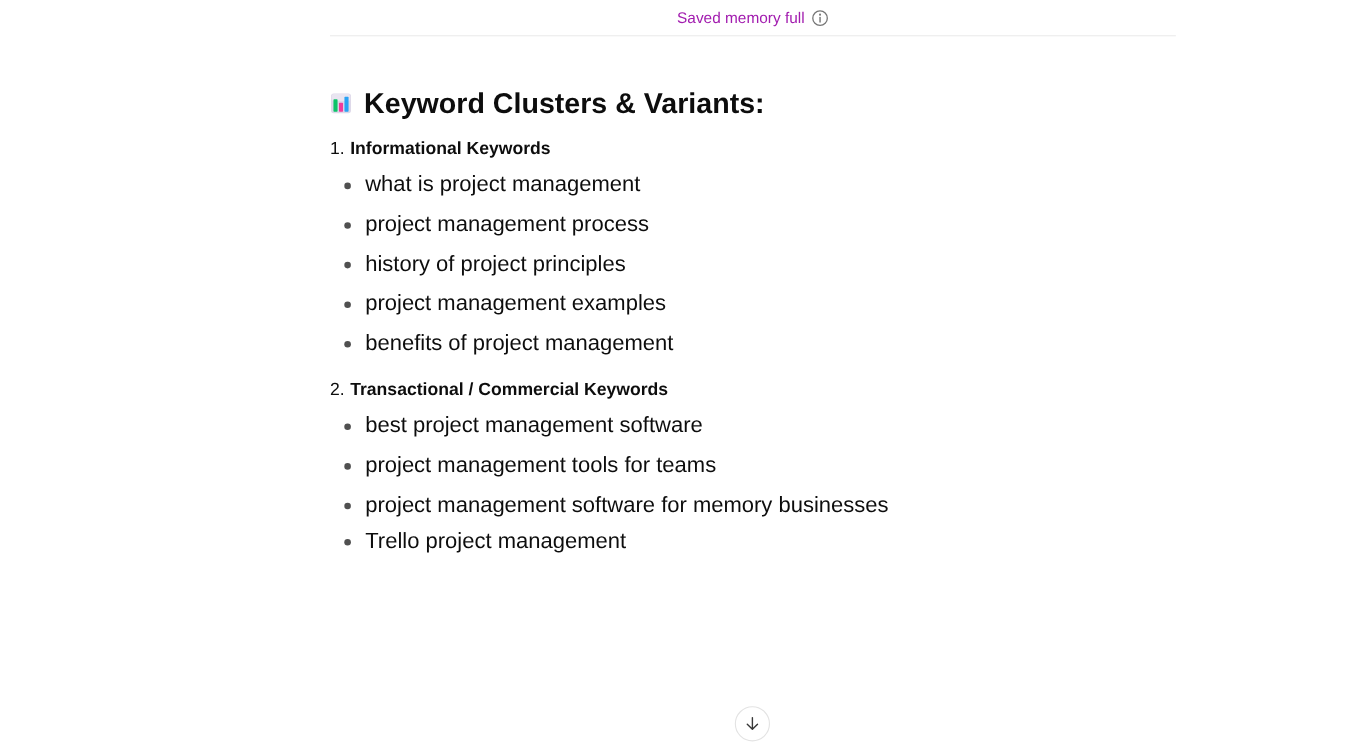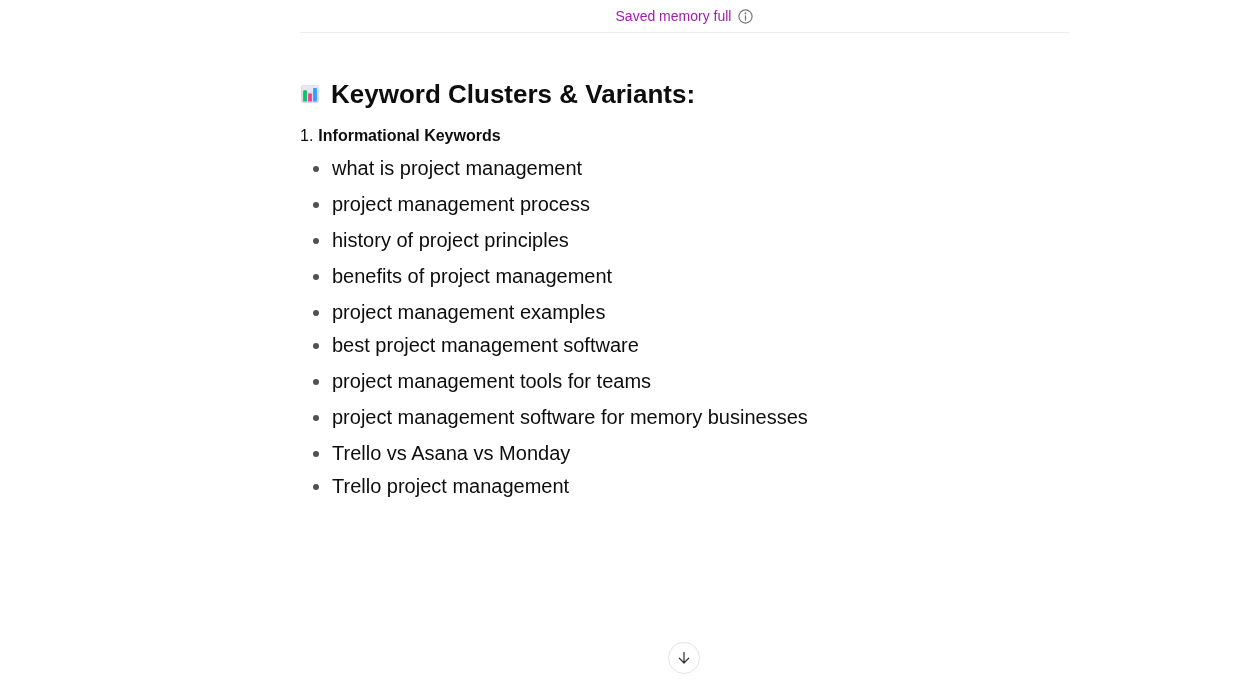--- a/index.html
+++ b/index.html
@@ -108,29 +108,31 @@
       <span>Keyword Clusters &amp; Variants:</span>
     </h3>
 
     <p class="sec first">
       <span class="num">1.</span><span class="sec-title">Informational Keywords</span>
     </p>
     <ul class="kw-list">
       <li>what is project management</li>
       <li>project management process</li>
       <li>history of project principles</li>
+      <li>project management examples</li>
       <li>benefits of project management</li>
-      <li>project management examples</li>
     </ul>
 
+    <p class="sec">
+      <span class="num">2.</span><span class="sec-title">Transactional / Commercial Keywords</span>
+    </p>
     <ul class="kw-list">
       <li>best project management software</li>
       <li>project management tools for teams</li>
       <li>project management software for memory businesses</li>
-      <li>Trello vs Asana vs Monday</li>
     </ul>
 
     <ul class="kw-list">
       <li>Trello project management</li>
     </ul>
 
   </div>
 
   <button class="scroll-btn">
     <svg width="18" height="18" viewBox="0 0 24 24">

